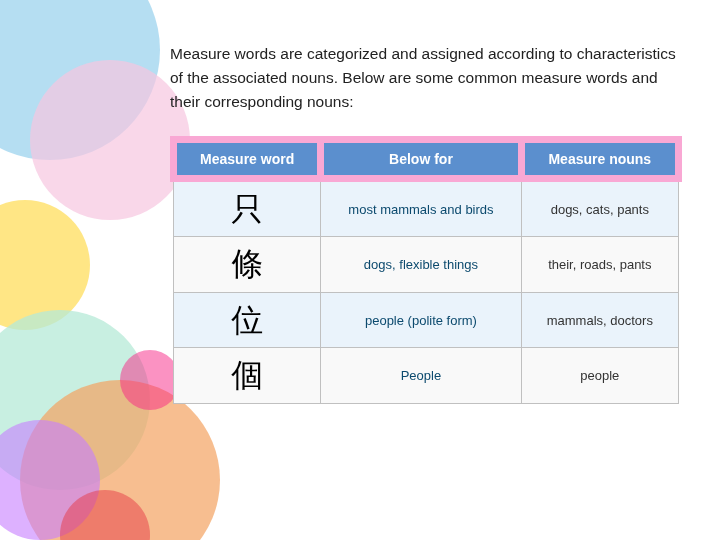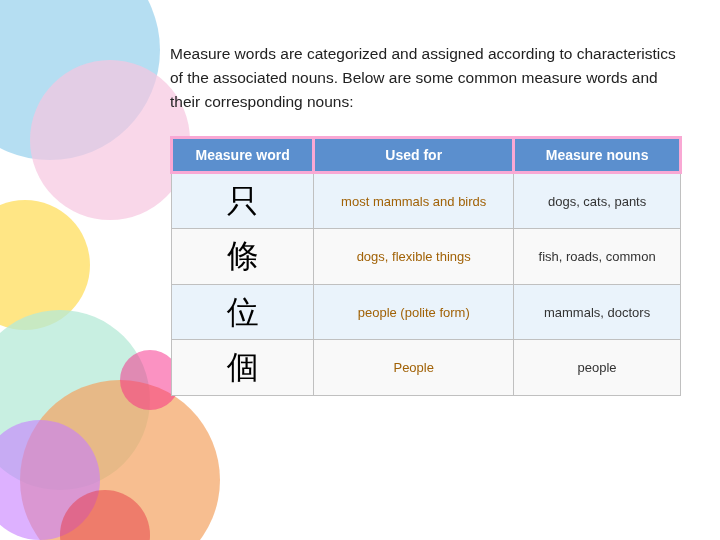--- a/index.html
+++ b/index.html
@@ -60,21 +60,21 @@
       border-collapse: collapse;
       font-size: 14px;
     }
 
     thead tr th {
       background: #5b8fce;
       color: #fff;
       font-weight: bold;
       padding: 8px 12px;
       text-align: center;
-      border: 3px solid #f9a8d4;
+      border: 7px solid #f9a8d4;
       font-size: 14px;
     }
 
     tbody tr td {
       border: 1px solid #c0c0c0;
       padding: 8px 12px;
       text-align: center;
       vertical-align: middle;
     }
 
@@ -86,21 +86,21 @@
     }
 
     .measure-char {
       font-size: 32px;
       font-weight: normal;
       line-height: 1.2;
     }
 
     .used-for-cell {
       font-size: 13px;
-      color: #a16207;
+      color: #0c4a6e;
     }
 
     .example-cell {
       font-size: 13px;
       color: #333;
     }
   </style>
 </head>
 <body>
 
@@ -115,34 +115,34 @@
   <div class="circle c8"></div>
 </div>
 
 <div class="content">
   <p class="intro-text">Measure words are categorized and assigned according to characteristics of the associated nouns. Below are some common measure words and their corresponding nouns:</p>
 
   <table>
     <thead>
       <tr>
         <th>Measure word</th>
-        <th>Used for</th>
+        <th>Below for</th>
         <th>Measure nouns</th>
       </tr>
     </thead>
     <tbody id="table-body">
     <tr>
           <td><span class="measure-char">只</span></td>
           <td class="used-for-cell">most mammals and birds</td>
           <td class="example-cell">dogs, cats, pants</td>
         </tr>
         <tr>
           <td><span class="measure-char">條</span></td>
           <td class="used-for-cell">dogs, flexible things</td>
-          <td class="example-cell">fish, roads, common</td>
+          <td class="example-cell">their, roads, pants</td>
         </tr>
         <tr>
           <td><span class="measure-char">位</span></td>
           <td class="used-for-cell">people (polite form)</td>
           <td class="example-cell">mammals, doctors</td>
         </tr>
         <tr>
           <td><span class="measure-char">個</span></td>
           <td class="used-for-cell">People</td>
           <td class="example-cell">people</td>

